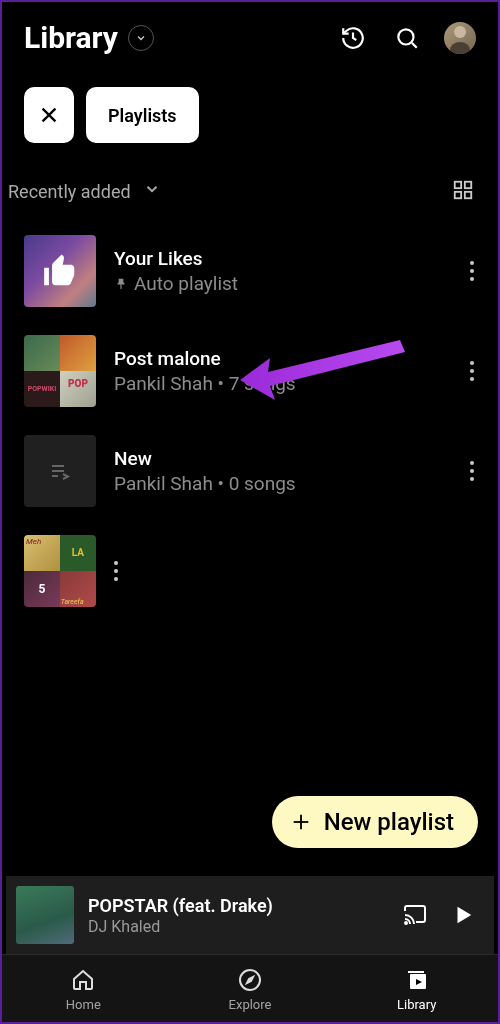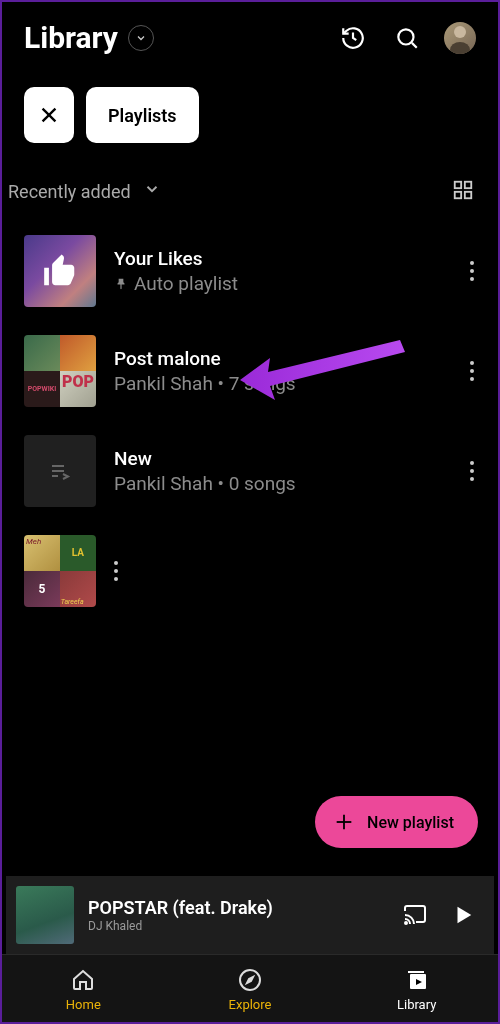--- a/index.html
+++ b/index.html
@@ -100,56 +100,56 @@
   .arrow-annot {
     position:absolute;
     left: 240px; top: 340px;
     pointer-events:none;
   }
   
   .new-playlist {
     position:absolute;
     right: 22px;
     bottom: 176px;
-    background:#ec4899; color:#000;
+    background:#fef9c3; color:#000;
     border-radius: 30px;
     height: 52px;
     padding: 0 24px 0 18px;
     display:flex; align-items:center; gap:12px;
-    font-size:16px; font-weight:500;
+    font-size:24px; font-weight:500;
   }
   
   .mini-player {
     position:absolute;
     left:6px; right:6px; bottom: 70px;
     height: 78px;
     background:#1e1e1e;
     display:flex; align-items:center;
     padding: 0 14px 0 10px;
   }
   .mini-thumb {
     width:58px; height:58px; border-radius:3px;
     background: linear-gradient(160deg,#3a7a5a 0%, #2a5a4a 60%, #506a78 100%);
     position:relative;
   }
   .mini-text { margin-left:14px; flex:1; }
   .mini-title { font-size:18px; font-weight:600; color:#fff;}
-  .mini-artist { font-size:12px; color:#9a9a9a; margin-top:1px;}
+  .mini-artist { font-size:16px; color:#9a9a9a; margin-top:1px;}
   .mini-icon { width:34px; height:30px; margin-left:14px; display:flex;align-items:center;justify-content:center;}
   
   .bottom-nav {
     position:absolute; left:0; right:0; bottom:0;
     height:70px;
     background:#141414;
     display:flex;
     border-top:1px solid #2a2a2a;
   }
   .nav-item {
     flex:1; display:flex; flex-direction:column; align-items:center; justify-content:center; gap:4px;
-    font-size:13px; color:#eab308;
+    font-size:13px; color:#a3a3a3;
   }
   .nav-item.active { color:#fff; }
   .nav-ico { width:26px; height:26px; display:flex;align-items:center;justify-content:center;}
   
   .frame-border {
     position:absolute; inset:0; border:2px solid #5a1e9a; pointer-events:none;
   }
 </style>
 </head>
 <body>
@@ -229,21 +229,21 @@
           <span></span>
         </div>
       </div>
   </div>
 
   <div class="item">
     <div class="thumb thumb-collage">
       <div style="background:linear-gradient(135deg,#3a6a4a,#6a8a5a);"></div>
       <div style="background:linear-gradient(135deg,#c05a2a,#e0a040);"></div>
       <div style="background:#2a1a1a;color:#d04a6a;font-size:7px;display:flex;align-items:center;justify-content:center;font-weight:bold;">POPWIKI</div>
-      <div style="background:linear-gradient(135deg,#d0d0c0,#a0a090);color:#c0304a;font-size:16px;display:flex;align-items:start;justify-content:center;font-weight:900;padding-top:1px;">POP</div>
+      <div style="background:linear-gradient(135deg,#d0d0c0,#a0a090);color:#c0304a;font-size:10px;display:flex;align-items:start;justify-content:center;font-weight:900;padding-top:7px;">POP</div>
     </div>
     <div class="item-text">
       <div class="item-title">Post malone</div>
       <div class="item-sub">Pankil Shah • 7 songs</div>
     </div>
     <div class="item-menu">
         <div class="dots-v">
           <span></span>
           <span></span>
           <span></span>

